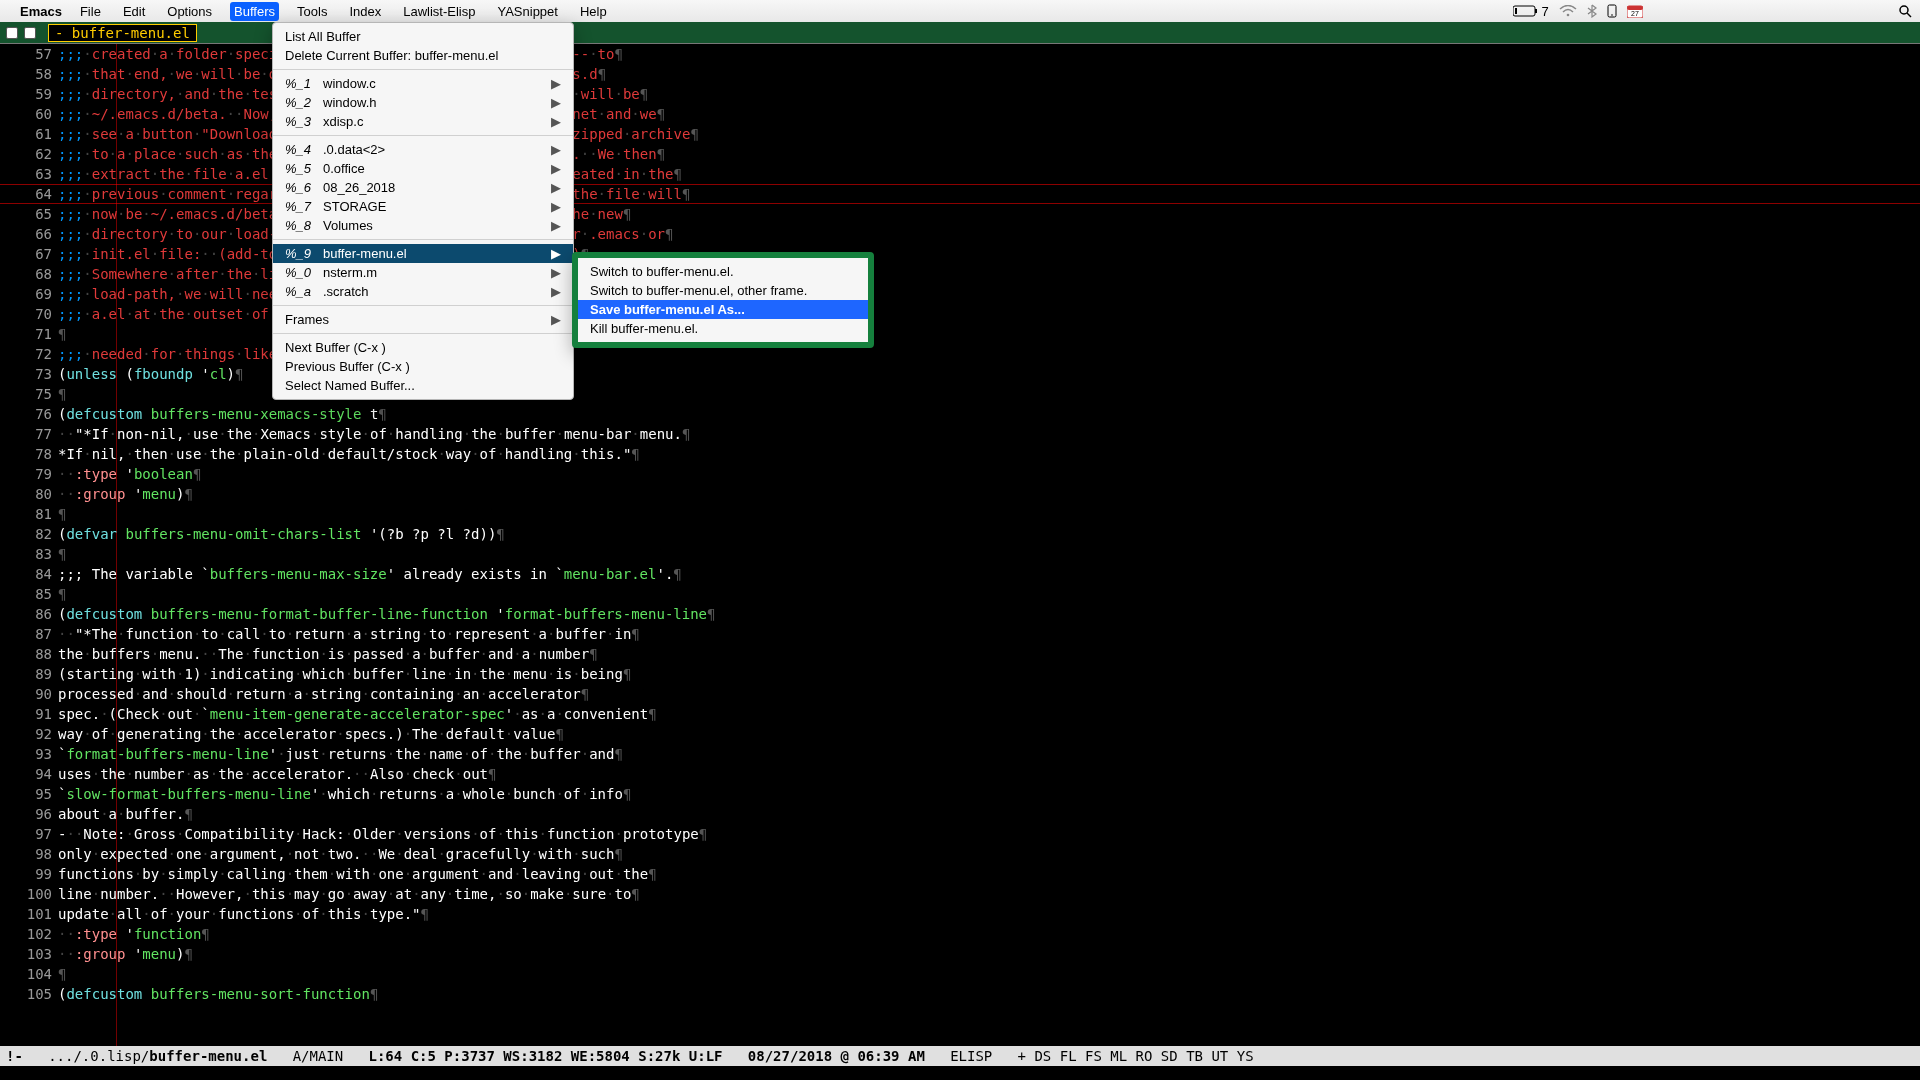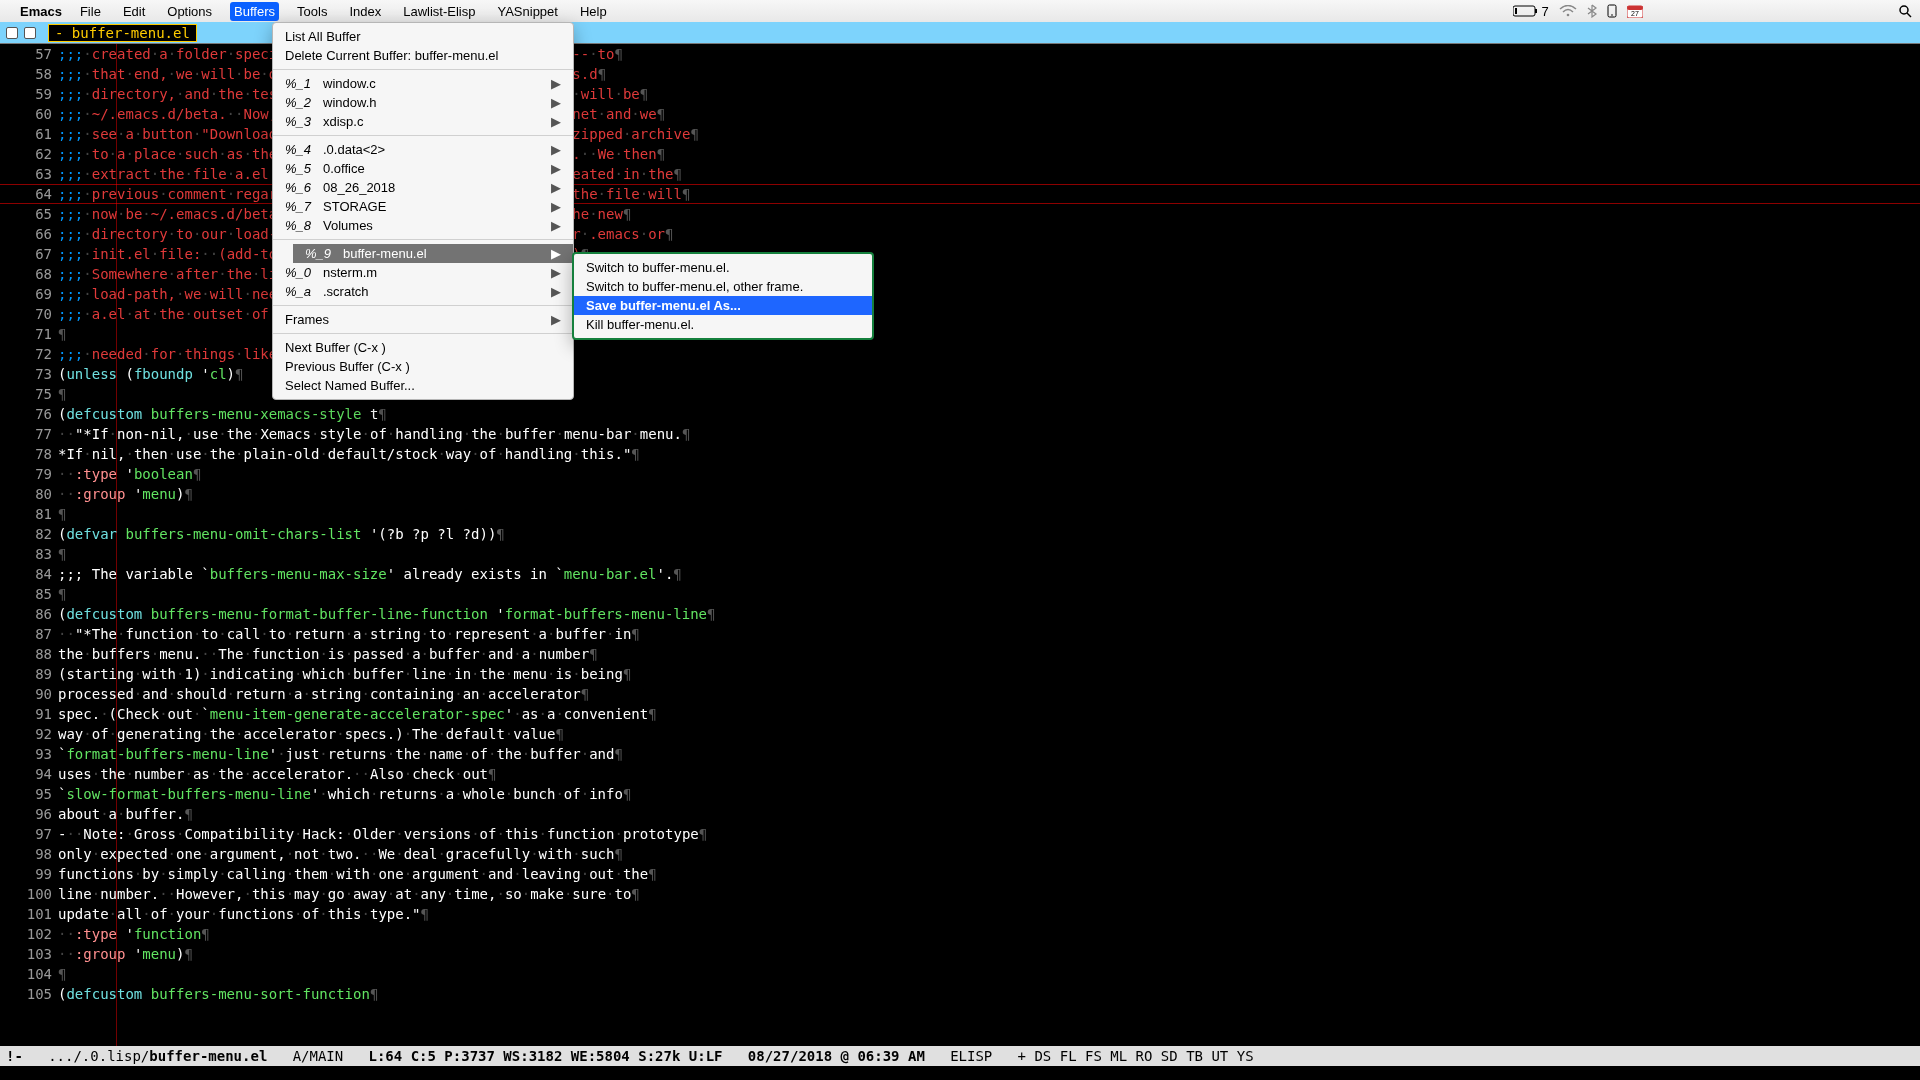--- a/index.html
+++ b/index.html
@@ -30,21 +30,21 @@
 .mac-menubar .mitem { margin-right: 14px; cursor: default; padding: 2px 4px; }
 .mac-menubar .mitem.open { background: #0a60ff; color: #fff; border-radius: 3px; }
 .mac-menubar .spacer { flex: 1; }
 .mac-menubar .right-icon { margin-left: 10px; display: inline-flex; align-items: center; }
 .mac-menubar .clock { margin-left: 10px; font-size: 13px; margin-top: 38px; }
 
 .emacs-toolbar {
   position: absolute;
   top: 22px; left: 0; right: 0;
   height: 22px;
-  background: #7dd3fc;
+  background: #14532d;
   border-bottom: 1px solid #777;
   display: flex;
   align-items: center;
   gap: 6px;
   padding: 8px 6px;
   font-family: -apple-system, Arial, sans-serif;
   font-size: 12px;
 }
 .tbicon {
   width: 12px; height: 12px;
@@ -127,30 +127,30 @@
 .dropdown .row {
   display: flex;
   align-items: flex-end;
   padding: 2px 12px;
   height: 19px;
 }
 .dropdown .row .shortcut { color: #000; margin-right: 8px; min-width: 30px; font-style: italic; }
 .dropdown .row .label { flex: 1; }
 .dropdown .row .arrow { color: #555; }
 .dropdown .sep { height: 1px; background: #d0d0d0; margin: 4px 0; }
-.dropdown .row.hl { background: #737373; color: #fff; margin-left: 20px; }
+.dropdown .row.hl { background: #0c4a6e; color: #fff; }
 .dropdown .row.hl .arrow { color: #fff; }
 .dropdown .row.hl .shortcut { color: #fff; }
 .submenu {
   position: absolute;
   top: 252px;
   left: 572px;
   width: 302px;
   background: #f6f6f6;
-  border: 2px solid #15803d;
+  border: 6px solid #15803d;
   border-radius: 4px;
   box-shadow: 0 6px 18px rgba(0,0,0,0.3);
   font-family: -apple-system, "Helvetica Neue", Arial, sans-serif;
   font-size: 13px;
   color: #000;
   padding: 4px 0;
   z-index: 11;
 }
 .submenu .row {
   padding: 2px 12px;

